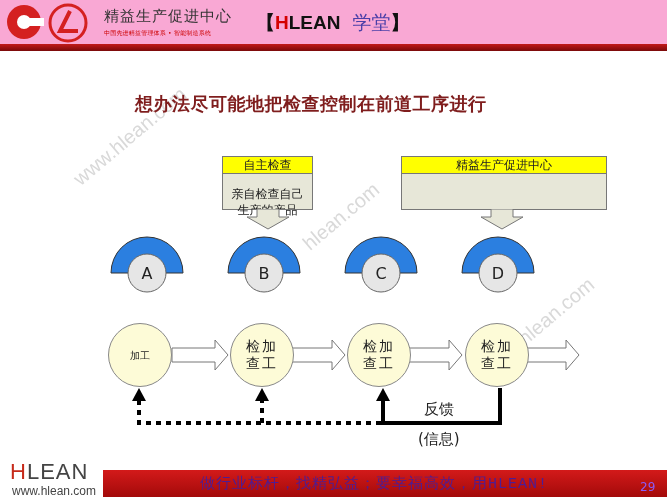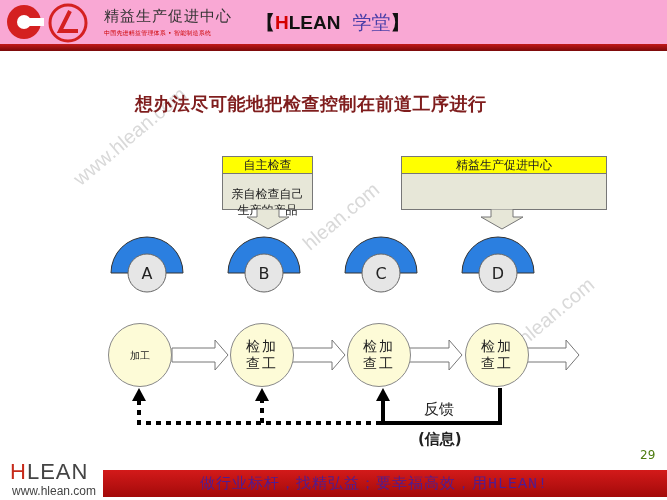--- a/index.html
+++ b/index.html
@@ -18,21 +18,21 @@
   .title { position:absolute; left:135px; top:92px; font-size:18px; font-weight:bold; color:#7f1d1d; letter-spacing:0.5px; }
   .callout { position:absolute; border:1px solid #777; background:#e7e7d8; }
   .callout-head { background:#ffff00; border-bottom:1px solid #777; text-align:center; font-size:12px; color:#222; height:17px; line-height:16px; }
   .callout-body { text-align:center; font-size:12px; color:#222; line-height:16px; padding-top:12px; }
   .node { position:absolute; width:64px; height:64px; border-radius:50%; background:#fdfbd7; border:1px solid #888; text-align:center; color:#222; }
   .node .t1 { font-size:10px; line-height:64px; }
   .node .t2 { font-size:14px; line-height:17px; padding-top:14px; letter-spacing:2px; }
   .fb-label { position:absolute; font-size:15px; color:#222; }
   .footer-bar { position:absolute; left:103px; top:470px; width:564px; height:27px; background:linear-gradient(#d31a1a,#a30a0a); }
   .footer-text { position:absolute; left:200px; top:474px; font-size:15px; color:#4c1d95; letter-spacing:1px; font-family:Liberation Mono, monospace; }
-  .page-num { position:absolute; left:640px; top:448px; font-size:12px; color:#4d7c0f; }
+  .page-num { position:absolute; left:640px; top:480px; font-size:12px; color:#8b5cf6; }
   .flogo { position:absolute; left:10px; top:459px; font-size:22px; font-weight:normal; color:#444; font-family:"Liberation Sans", sans-serif; letter-spacing:1px; }
   .flogo .h { color:#c62a1a; }
   .furl { position:absolute; left:12px; top:484px; font-size:12px; color:#444; font-family:"Liberation Sans", sans-serif; }
 </style>
 </head>
 <body>
 
 <div class="header">
   <svg class="logo-c1" viewBox="0 0 38 36">
     <circle cx="18" cy="18" r="17" fill="#d42020"></circle>
@@ -120,19 +120,19 @@
   <div class="t2"><span>检</span><span>加</span><br><span>查</span><span>工</span></div>
 </div>
 <div class="node" style="left:347px;top:323px;">
   <div class="t2"><span>检</span><span>加</span><br><span>查</span><span>工</span></div>
 </div>
 <div class="node" style="left:465px;top:323px;">
   <div class="t2"><span>检</span><span>加</span><br><span>查</span><span>工</span></div>
 </div>
 
 <div class="fb-label" style="left:424px;top:400px;">反馈</div>
-<div class="fb-label" style="left:418px;top:430px;font-weight:bold;">(信息)</div>
+<div class="fb-label" style="left:418px;top:430px;">(信息)</div>
 
 <div class="flogo"><span class="h">H</span><span>LEAN</span></div>
 <div class="furl">www.hlean.com</div>
 <div class="footer-bar"></div>
 <div class="footer-text">做行业标杆，找精弘益；要幸福高效，用HLEAN!</div>
 <div class="page-num">29</div>
 
 </body></html>

